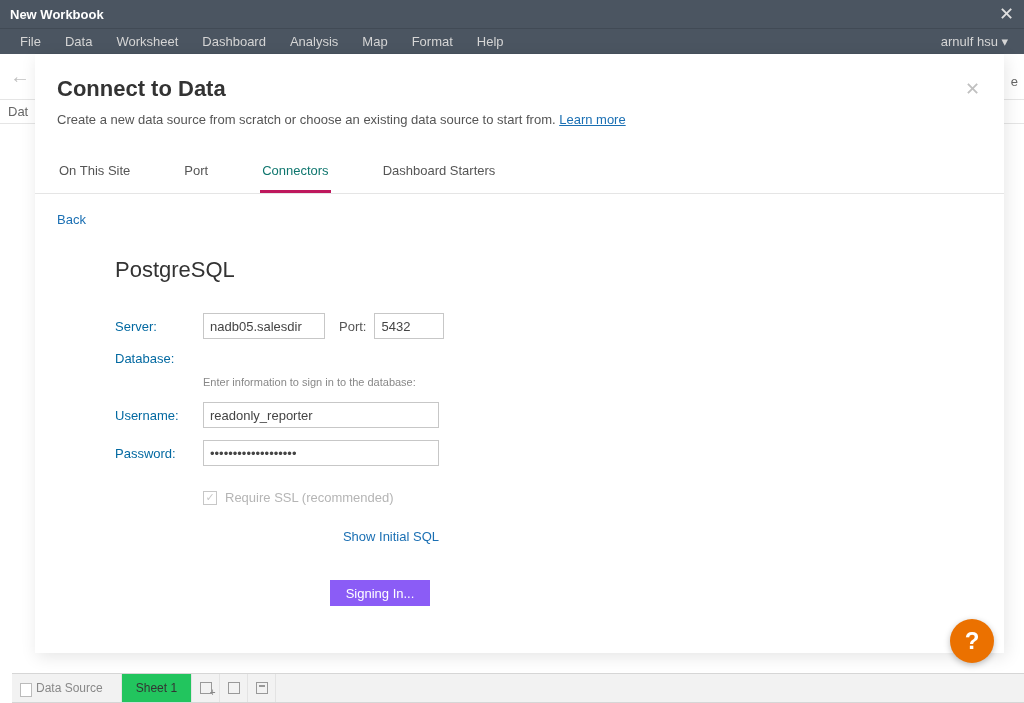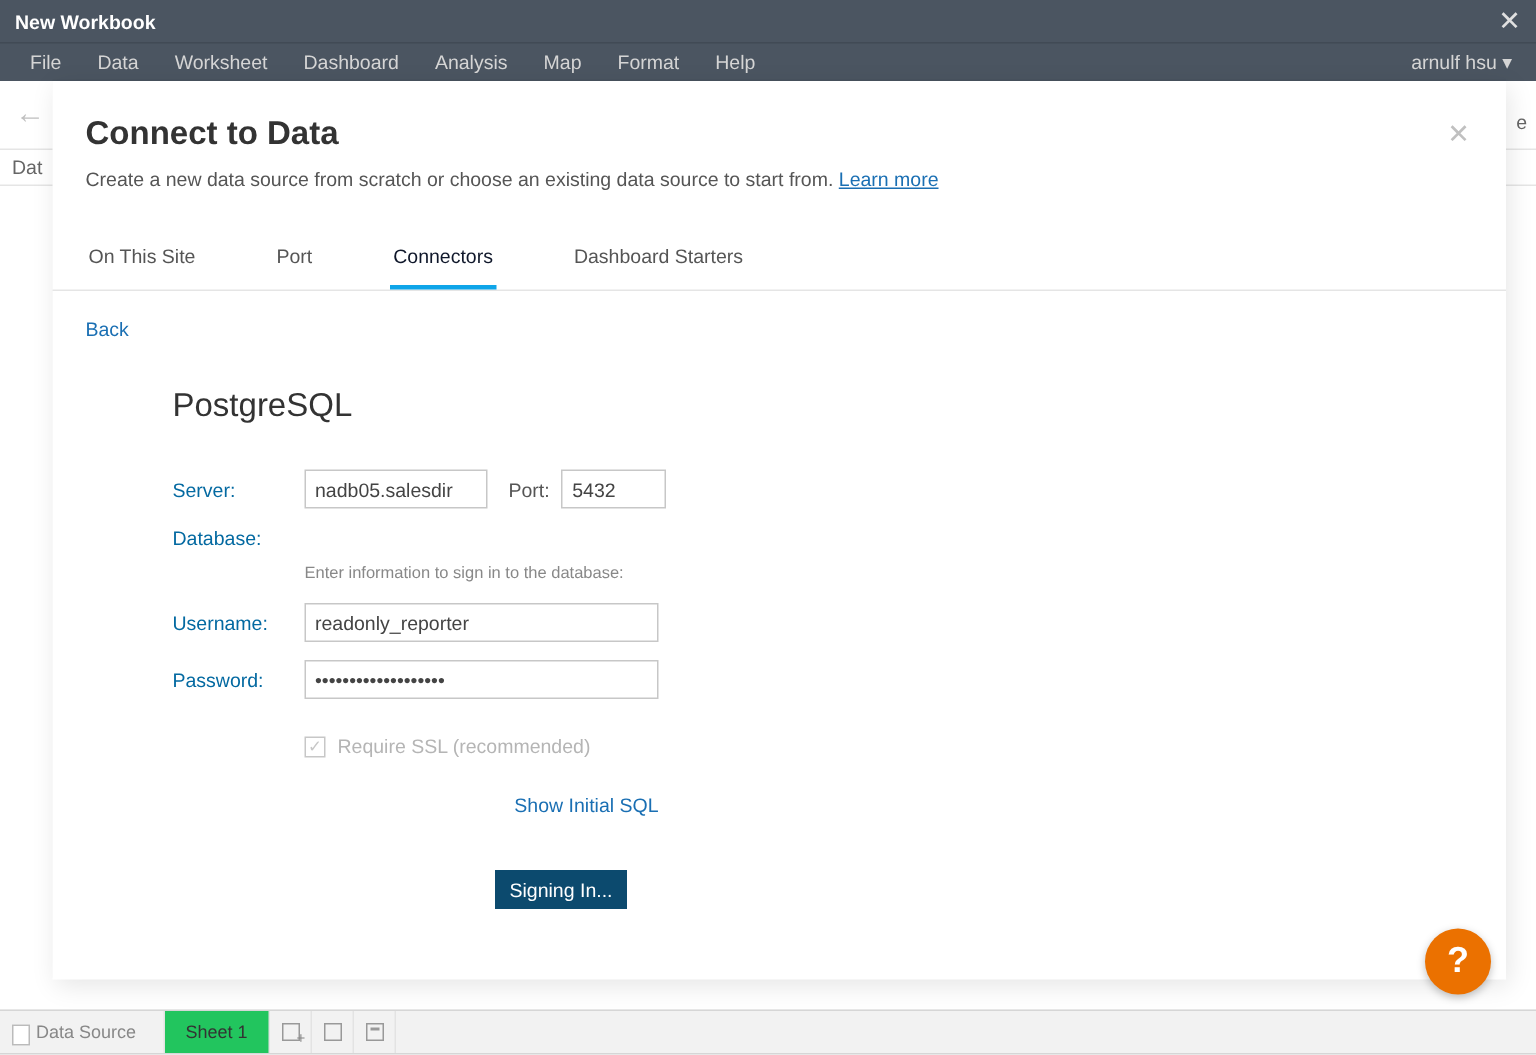--- a/index.html
+++ b/index.html
@@ -14,21 +14,21 @@
   .menubar { height: 26px; background:#4b5561; color:#d5d5d5; display:flex; align-items:center; padding:0 8px; font-size:13px; border-top:1px solid #414a55;}
   .menubar .menu-item { padding:4px 12px; cursor:pointer; }
   .menubar .user { margin-left:auto; padding-right:8px; cursor:pointer; }
   .toolbar-row { position:absolute; top:54px; left:0; right:0; height:46px; border-bottom:1px solid #e5e5e5; display:flex; align-items:center; padding-left:10px;}
   .toolbar-row .arrow { color:#c0c0c0; font-size:20px; }
   .toolbar-row .divider { width:1px; height:26px; background:#e5e5e5; margin-left:10px; }
 
   .row2 { position:absolute; top:100px; left:0; right:0; height:24px; border-bottom:1px solid #e5e5e5; display:flex; align-items:center; padding-left:8px; color:#666;}
 
   
-  .bottombar { position:absolute; bottom:0; left:0; right:0; height:30px; background:#f2f2f2; border-top:1px solid #d6d6d6; border-bottom:1px solid #d6d6d6; display:flex; align-items:flex-end; font-size:12px;}
+  .bottombar { position:absolute; bottom:0; left:12px; right:0; height:30px; background:#f2f2f2; border-top:1px solid #d6d6d6; border-bottom:1px solid #d6d6d6; display:flex; align-items:flex-end; font-size:12px;}
   .bottombar .ds-tab { padding:0 18px 0 24px; color:#888; height:100%; display:flex; align-items:center; border-right:1px solid #e3e3e3; position:relative;}
   .bottombar .ds-tab::before { content:""; position:absolute; left:8px; top:9px; width:10px; height:12px; border:1px solid #bbb; background:#fff;}
   .bottombar .sheet-tab { padding:0 14px; background:#22c55e; height:100%; display:flex; align-items:center; border-right:1px solid #e3e3e3; color:#333;}
   .bottombar .icon-btn { width:28px; height:100%; display:flex; align-items:center; justify-content:center; border-right:1px solid #e3e3e3; color:#888; cursor:pointer; position:relative;}
   .bottombar .mini-icon { width:12px; height:12px; border:1px solid #999; position:relative;}
   .bottombar .mini-icon.add::after { content:"+"; position:absolute; right:-5px; bottom:-5px; font-size:10px; color:#888;}
   .bottombar .mini-icon.dup { display:flex;}
   .bottombar .mini-icon.story::after { content:""; position:absolute; top:2px; left:2px; right:2px; height:2px; background:#999;}
 
   
@@ -37,21 +37,21 @@
   
   .modal { position:absolute; top:54px; left:35px; right:20px; bottom:50px; background:#fff; box-shadow: 0 -1px 0 rgba(0,0,0,.03), 2px 4px 16px rgba(0,0,0,.1); }
   .modal .close-x { position:absolute; top:24px; right:24px; color:#c0c0c0; font-size:18px; cursor:pointer;}
   .modal-header { padding: 22px 22px 10px 22px; }
   .modal-header h1 { font-size:22px; font-weight:600; color:#333; margin-bottom:10px;}
   .modal-header p { font-size:13px; color:#555; }
   .modal-header a { color:#1a6fb3; text-decoration:underline; }
 
   .tabrow { display:flex; border-bottom:1px solid #e5e5e5; padding:0 22px; margin-top:16px;}
   .tabrow .tab { padding:10px 2px 12px; margin-right:50px; font-size:13px; color:#555; cursor:pointer; }
-  .tabrow .tab.active { border-bottom:3px solid #0ea5e9; color:#0f172a;}
+  .tabrow .tab.active { border-bottom:3px solid #be185d; color:#0f766e;}
 
   .back-link { padding:18px 22px 0 22px; color:#1a6fb3; font-size:13px; cursor:pointer;}
 
   .conn-form { padding: 30px 0 0 80px; width: 420px; }
   .conn-form h2 { font-size:22px; font-weight:500; color:#333; margin-bottom:30px;}
   .field-row { display:flex; align-items:center; margin-bottom:12px; }
   .field-row label { width:88px; font-size:13px; color:#0369a1; }
   .field-row input[type=text], .field-row input[type=password] {
     height:26px; border:1px solid #c7c7c7; padding:2px 6px; font-size:13px; color:#444;
   }
@@ -59,21 +59,21 @@
   .port-label { margin-left:14px; margin-right:8px; color:#555; }
   .port-input { width:70px; }
   .wide-input { width:236px; }
   .hint { margin-left:88px; font-size:11px; color:#888; margin-bottom:14px; margin-top:-2px;}
 
   .ssl-row { margin-left:88px; margin-top:24px; color:#b5b5b5; font-size:13px; display:flex; align-items:center;}
   .ssl-row .cb { width:14px; height:14px; border:1px solid #c7c7c7; margin-right:8px; display:flex; align-items:center; justify-content:center; color:#c7c7c7; font-size:11px;}
 
   .show-sql { text-align:right; width:324px; margin-left:0; margin-top:24px; color:#1a6fb3; font-size:13px; cursor:pointer; padding-left:80px;}
 
-  .signin-btn { margin-left:215px; margin-top:36px; width:88px; height:26px; background:#0c4a6e; color:#fff; border:none; font-size:13px; cursor:default;}
+  .signin-btn { margin-left:215px; margin-top:36px; width:100px; height:26px; background:#8b5cf6; color:#fff; border:none; font-size:13px; cursor:default;}
 
   .right-edge-e { position:absolute; right:6px; top:74px; color:#666; font-size:13px;}
 </style>
 </head>
 <body>
 
 <div class="titlebar">
   <span class="title">New Workbook</span>
   <span class="close">✕</span>
 </div>

